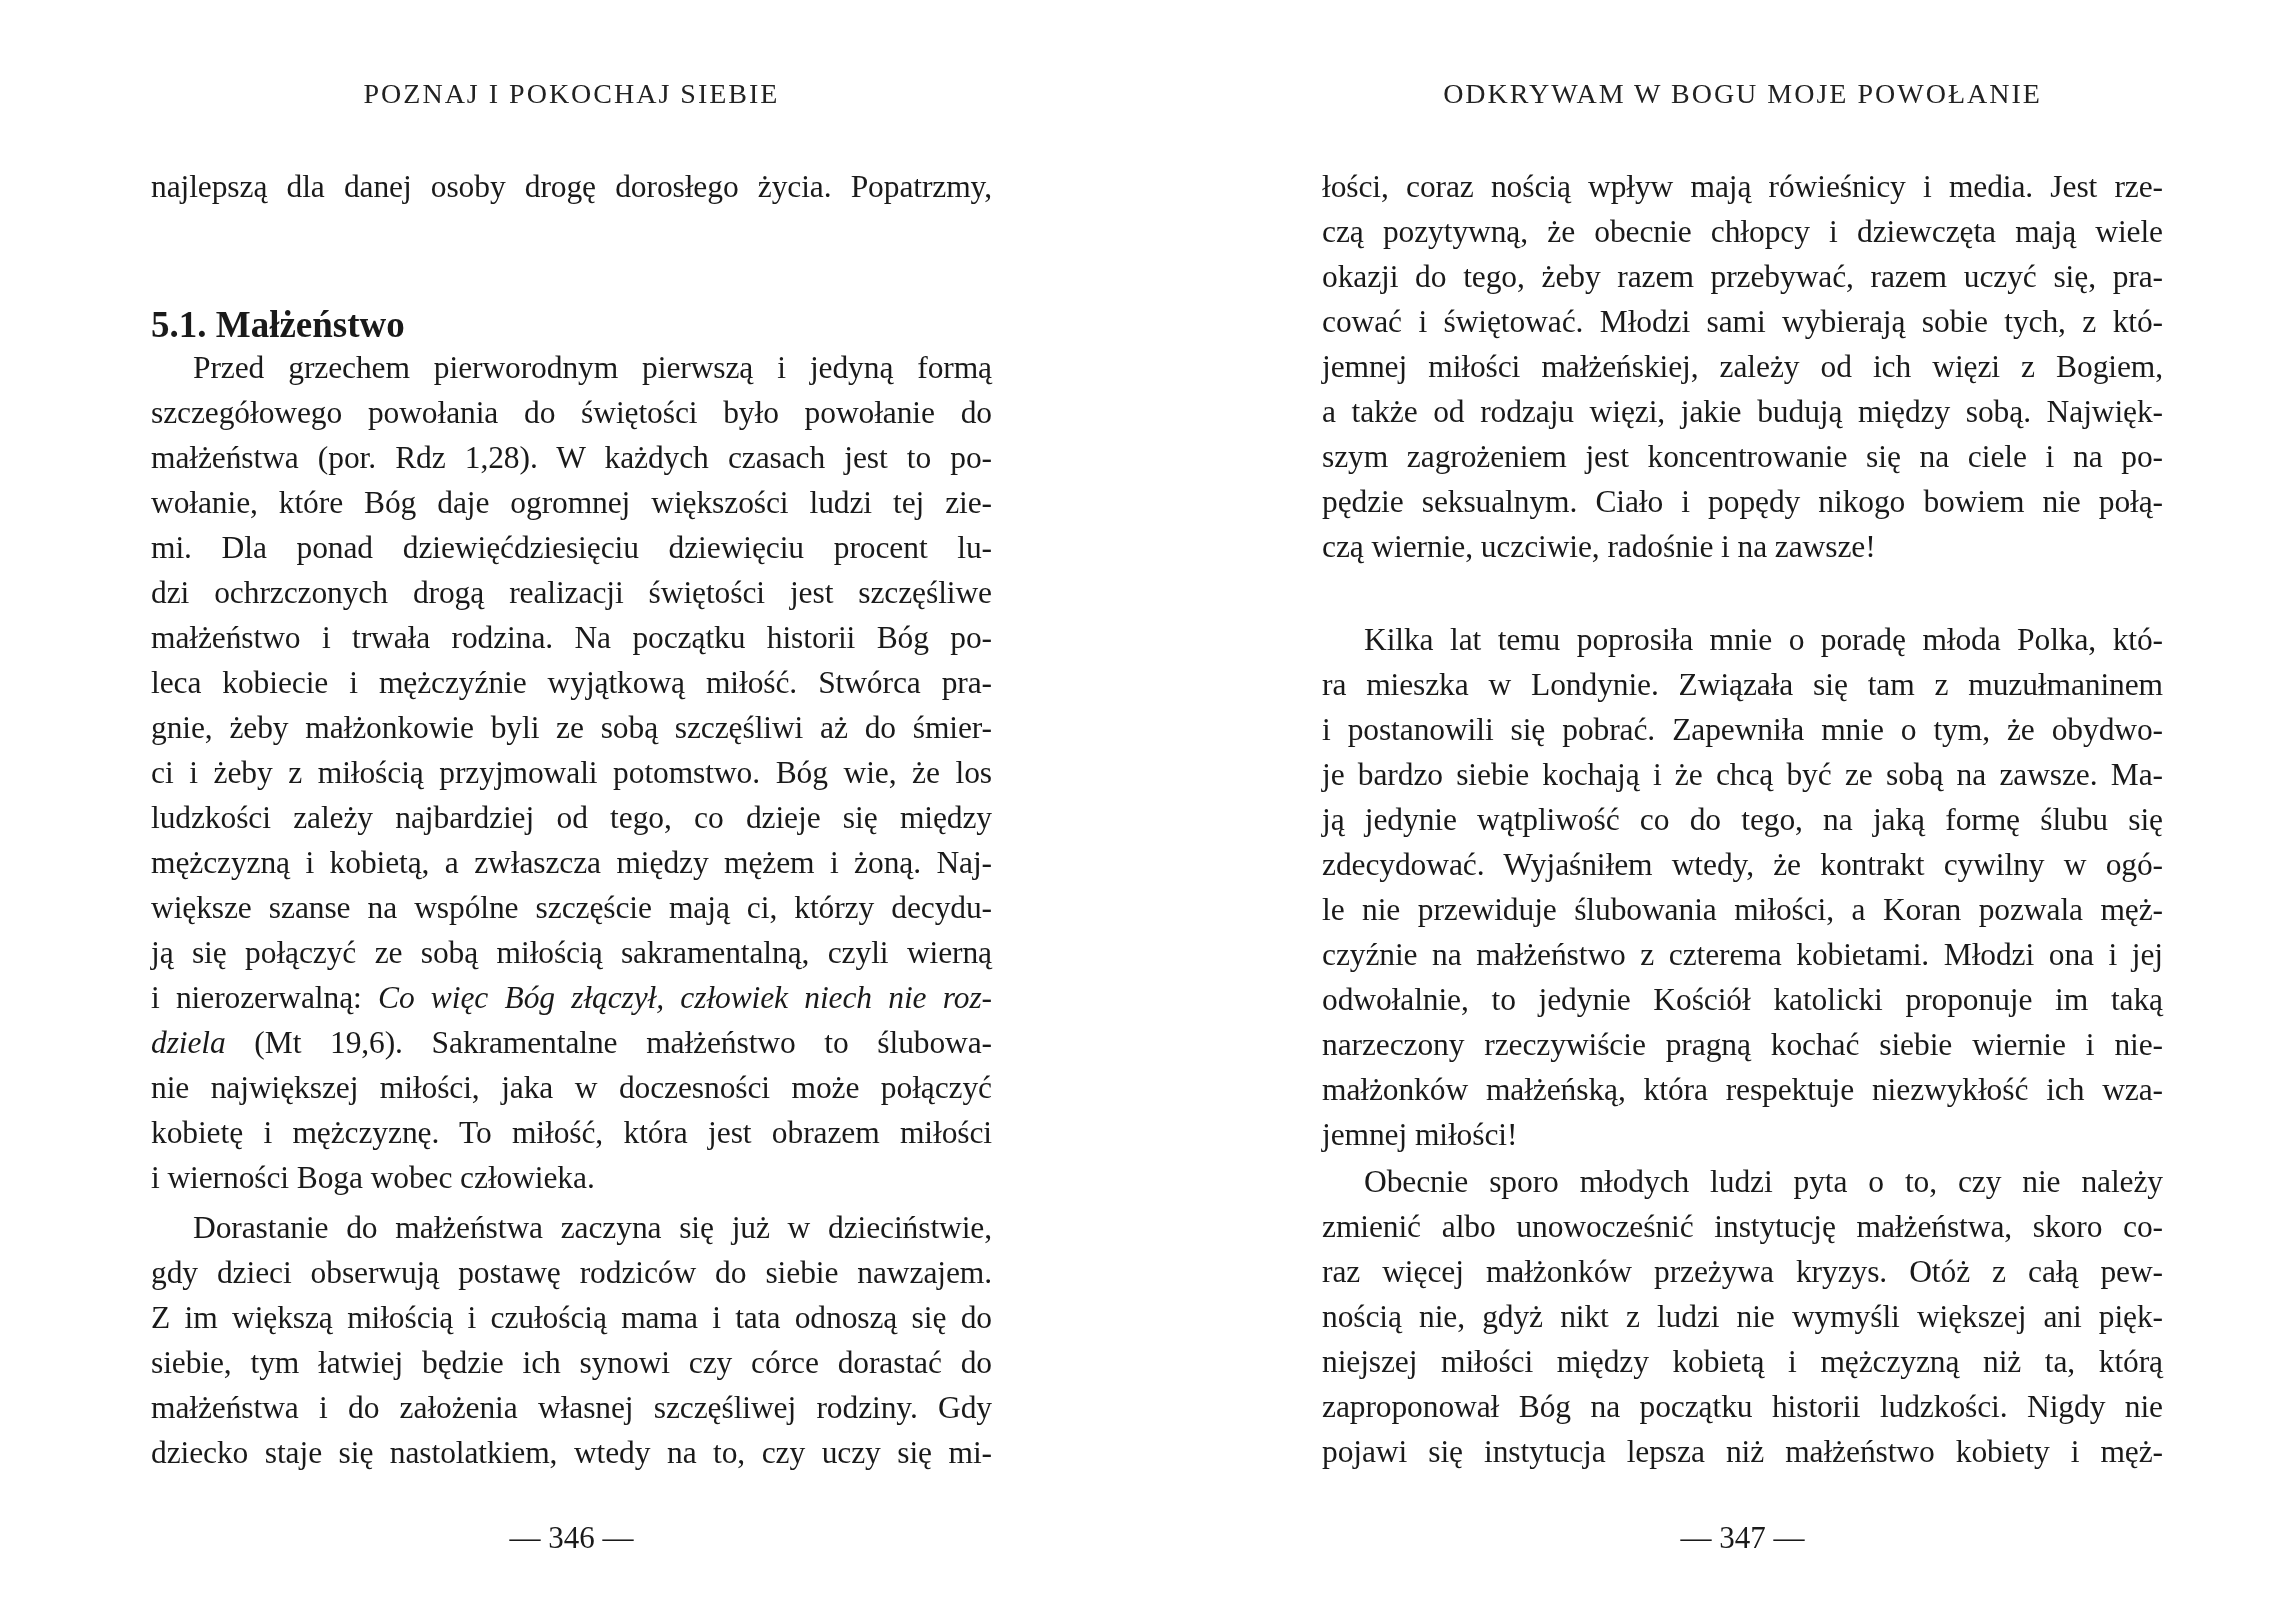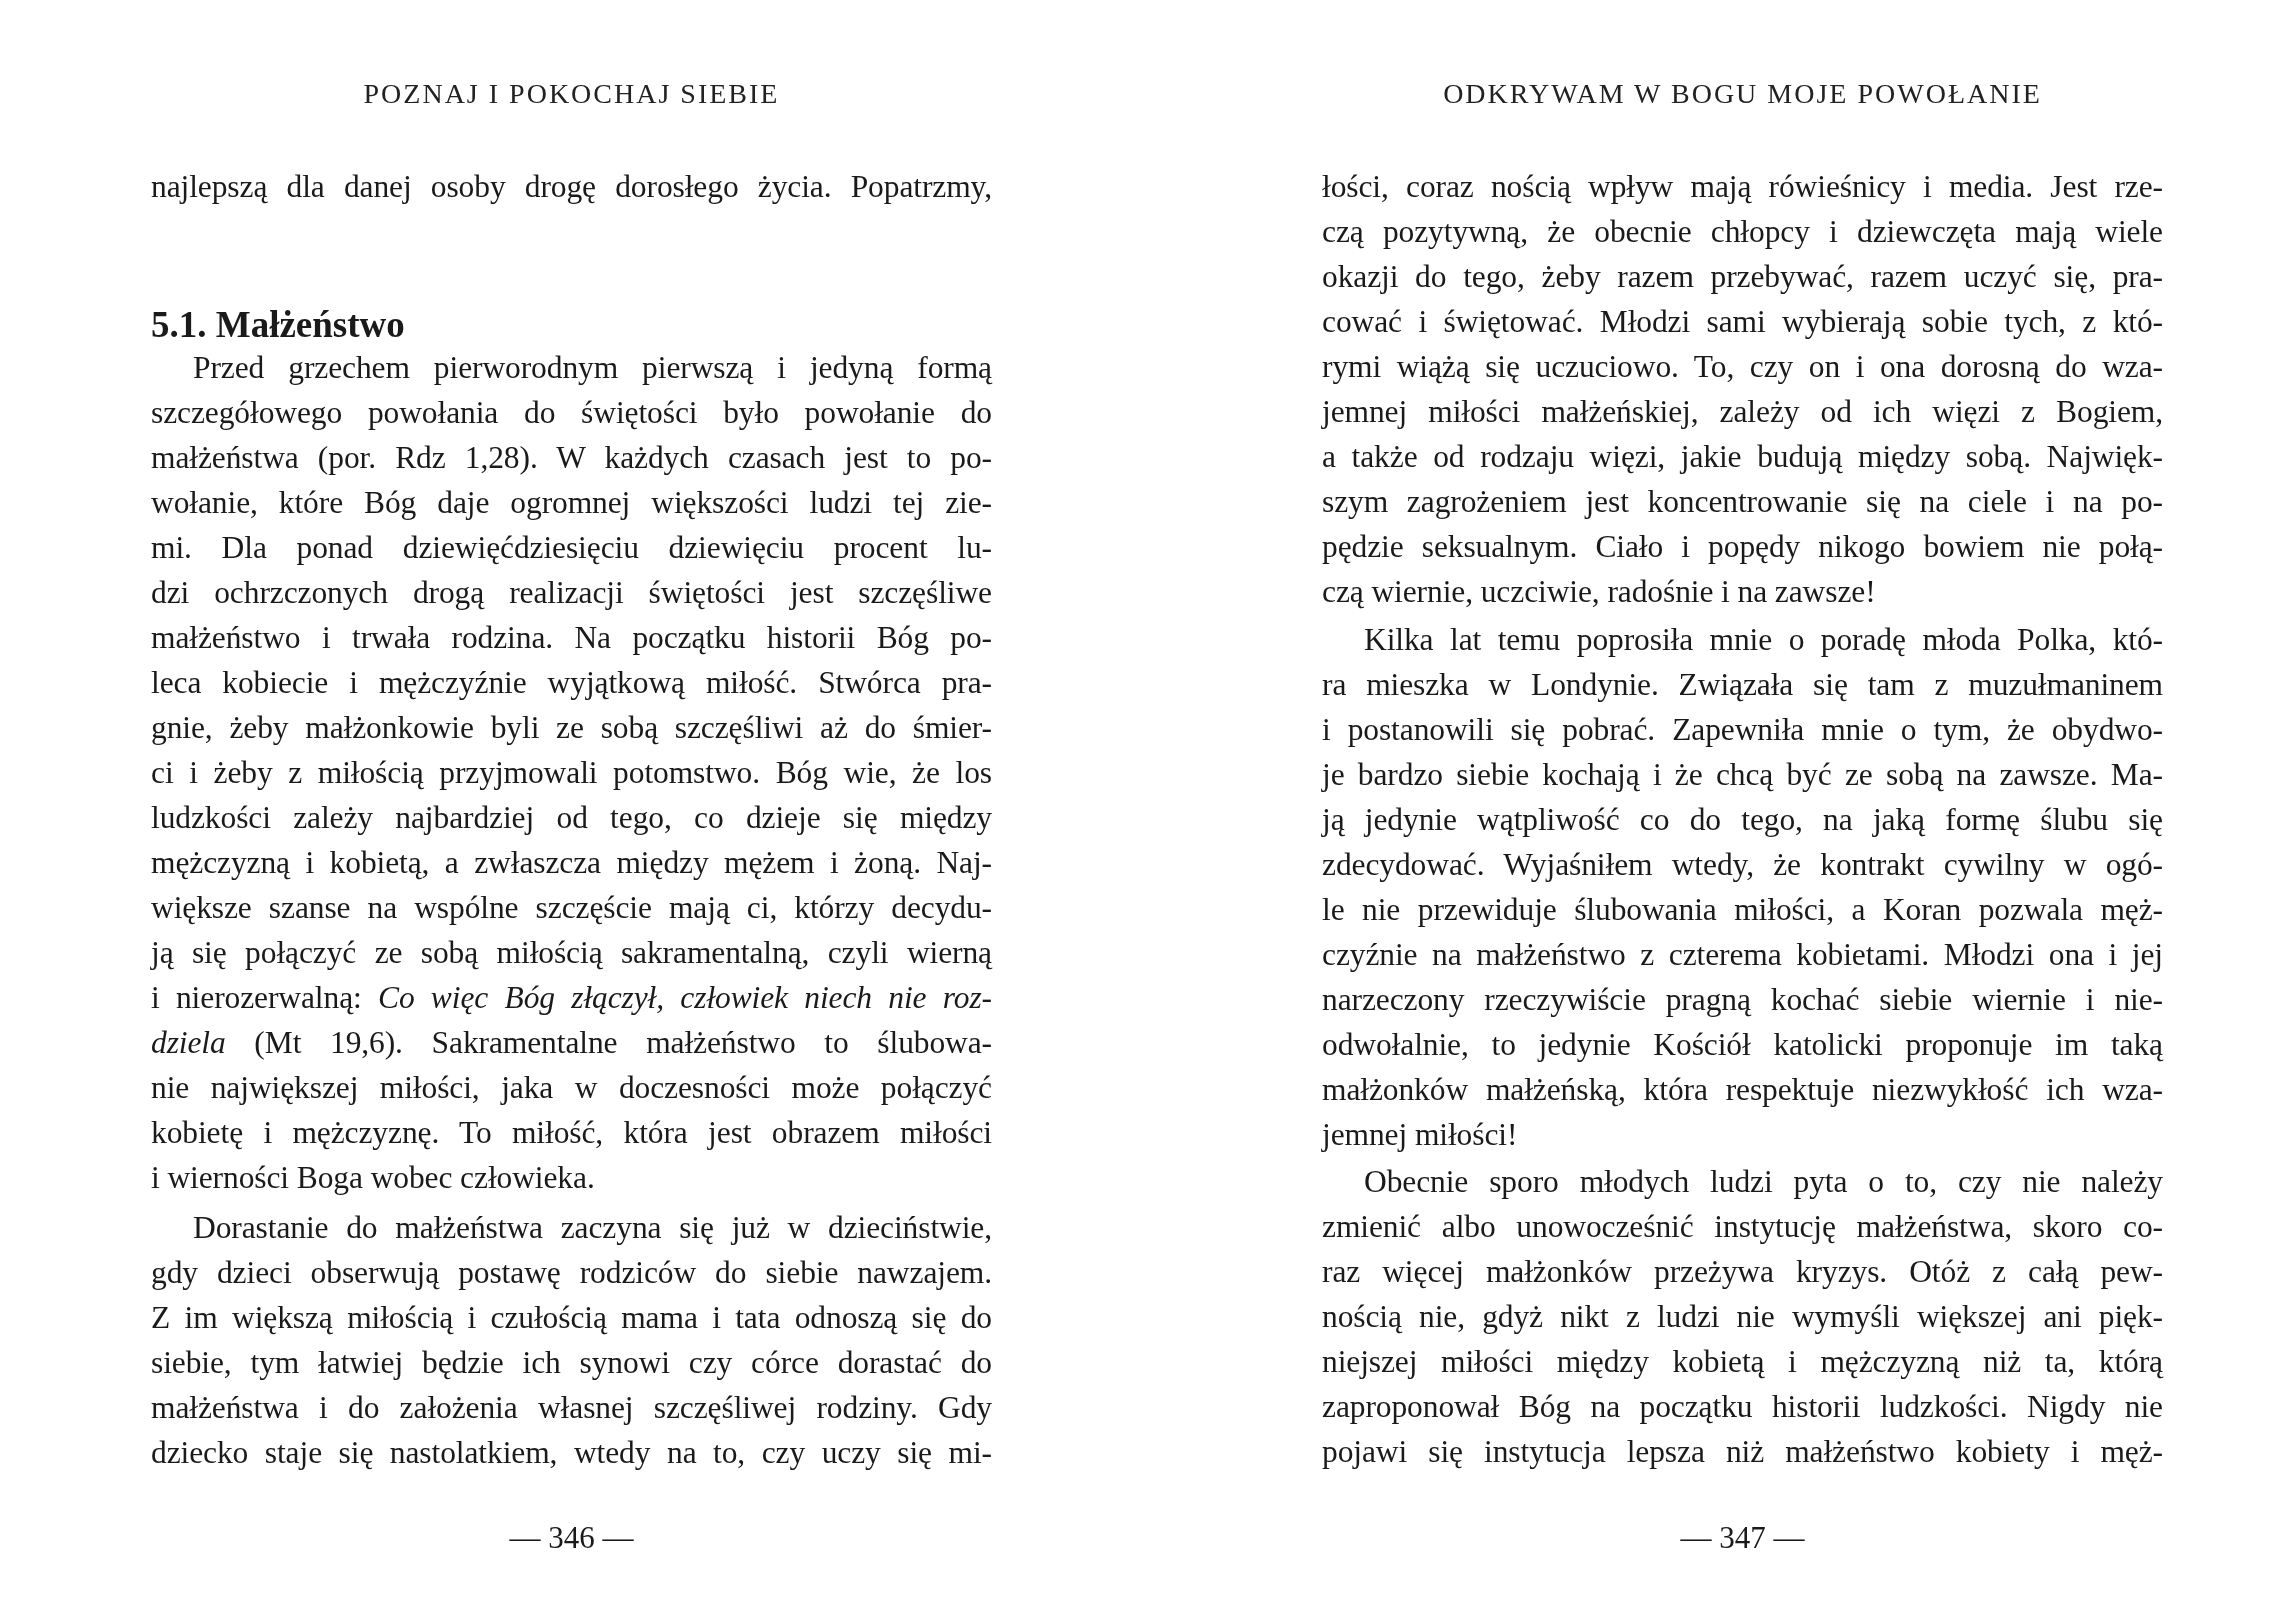--- a/index.html
+++ b/index.html
@@ -112,39 +112,38 @@
 </section>
 
 <section class="page" id="page-right">
   <div class="running-head">ODKRYWAM W BOGU MOJE POWOŁANIE</div>
 
   <div class="block" style="top:164px;">
     <div class="ln">łości, coraz nością wpływ mają rówieśnicy i media. Jest rze-</div>
     <div class="ln">czą pozytywną, że obecnie chłopcy i dziewczęta mają wiele</div>
     <div class="ln">okazji do tego, żeby razem przebywać, razem uczyć się, pra-</div>
     <div class="ln">cować i świętować. Młodzi sami wybierają sobie tych, z któ-</div>
-    <div class="ln">rymi wiążą się uczuciowo. To, czy on i ona dorosną do wza-</div>
     <div class="ln">jemnej miłości małżeńskiej, zależy od ich więzi z Bogiem,</div>
     <div class="ln">a także od rodzaju więzi, jakie budują między sobą. Najwięk-</div>
     <div class="ln">szym zagrożeniem jest koncentrowanie się na ciele i na po-</div>
     <div class="ln">pędzie seksualnym. Ciało i popędy nikogo bowiem nie połą-</div>
     <div class="ln end">czą wiernie, uczciwie, radośnie i na zawsze!</div>
   </div>
 
   <div class="block" style="top:617px;">
     <div class="ln ind">Kilka lat temu poprosiła mnie o poradę młoda Polka, któ-</div>
     <div class="ln">ra mieszka w Londynie. Związała się tam z muzułmaninem</div>
     <div class="ln">i postanowili się pobrać. Zapewniła mnie o tym, że obydwo-</div>
     <div class="ln">je bardzo siebie kochają i że chcą być ze sobą na zawsze. Ma-</div>
     <div class="ln">ją jedynie wątpliwość co do tego, na jaką formę ślubu się</div>
     <div class="ln">zdecydować. Wyjaśniłem wtedy, że kontrakt cywilny w ogó-</div>
     <div class="ln">le nie przewiduje ślubowania miłości, a Koran pozwala męż-</div>
     <div class="ln">czyźnie na małżeństwo z czterema kobietami. Młodzi ona i jej</div>
+    <div class="ln">odwołalnie, to jedynie Kościół katolicki proponuje im taką</div>
     <div class="ln">narzeczony rzeczywiście pragną kochać siebie wiernie i nie-</div>
-    <div class="ln">odwołalnie, to jedynie Kościół katolicki proponuje im taką</div>
     <div class="ln">małżonków małżeńską, która respektuje niezwykłość ich wza-</div>
     <div class="ln end">jemnej miłości!</div>
   </div>
 
   <div class="block" style="top:1159px;">
     <div class="ln ind">Obecnie sporo młodych ludzi pyta o to, czy nie należy</div>
     <div class="ln">zmienić albo unowocześnić instytucję małżeństwa, skoro co-</div>
     <div class="ln">raz więcej małżonków przeżywa kryzys. Otóż z całą pew-</div>
     <div class="ln">nością nie, gdyż nikt z ludzi nie wymyśli większej ani pięk-</div>
     <div class="ln">niejszej miłości między kobietą i mężczyzną niż ta, którą</div>

